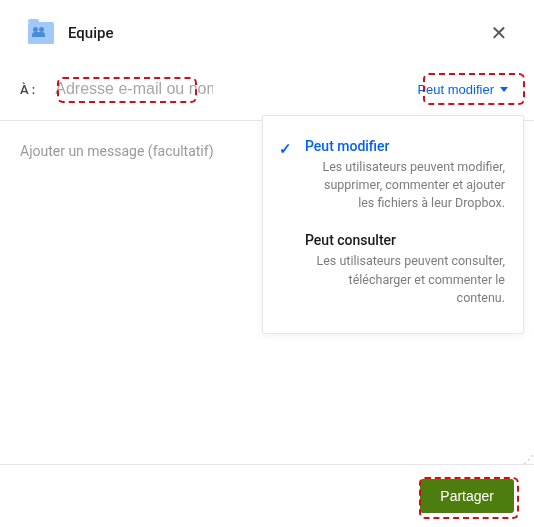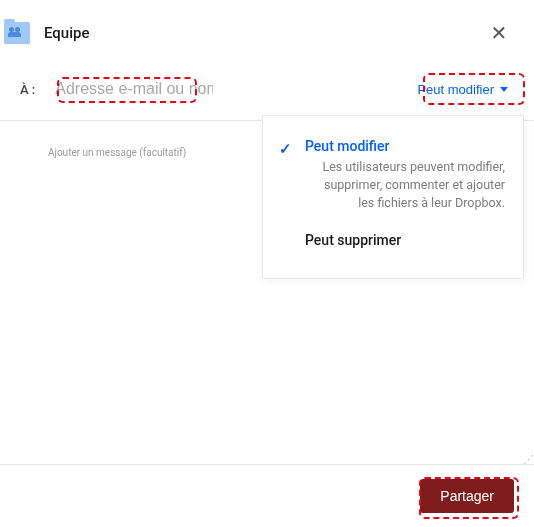--- a/index.html
+++ b/index.html
@@ -7,21 +7,21 @@
       font-family: -apple-system, BlinkMacSystemFont, "Segoe UI", Roboto, Helvetica, Arial, sans-serif;
       width: 534px;
       height: 527px;
       background: #fff;
       color: #1e1919;
       position: relative;
     }
     .header {
       display: flex;
       align-items: center;
-      padding: 18px 20px 18px 4px;
+      padding: 18px 20px 18px 28px;
       gap: 14px;
     }
     .folder-icon {
       width: 26px;
       height: 22px;
       background: #a1c9f7;
       border-radius: 2px 2px 1px 1px;
       position: relative;
     }
     .folder-icon::before {
@@ -121,25 +121,24 @@
       margin: 0;
     }
     .body {
       padding: 22px 20px;
       position: relative;
     }
     .message-input {
       border: none;
       outline: none;
       resize: none;
-      font-size: 10px;
+      font-size: 14px;
       font-family: inherit;
       color: #333;
       width: 230px;
-      margin-left: 28px;
     }
     .message-input::placeholder {
       color: #9a9a9a;
     }
     .dropdown-menu {
       position: absolute;
       top: 115px;
       left: 262px;
       width: 262px;
       background: #fff;
@@ -188,21 +187,21 @@
     .resize-handle {
       position: absolute;
       right: 2px;
       top: -12px;
       color: #b8b8b8;
       font-size: 11px;
       pointer-events: none;
       letter-spacing: -2px;
     }
     .share-btn {
-      background: #7f1d1d;
+      background: #4d7c0f;
       color: #fff;
       border: none;
       padding: 9px 20px;
       font-size: 14px;
       font-weight: 500;
       border-radius: 3px;
       cursor: pointer;
     }
     .hl {
       border: 2px dashed #e30613;
@@ -246,21 +245,22 @@
   <textarea class="message-input" rows="1" placeholder="Ajouter un message (facultatif)" style=""></textarea>
 </div>
 
 <div class="dropdown-menu">
   <div class="menu-item">
     <span class="check">✓</span>
     <div class="menu-item-title selected">Peut modifier</div>
     <div class="menu-item-desc">Les utilisateurs peuvent modifier, supprimer, commenter et ajouter les fichiers à leur Dropbox.</div>
   </div>
   <div class="menu-item">
-    <div class="menu-item-title">Peut supprimer</div>
+    <div class="menu-item-title">Peut consulter</div>
+    <div class="menu-item-desc">Les utilisateurs peuvent consulter, télécharger et commenter le contenu.</div>
   </div>
 </div>
 
 <div class="footer">
   <div class="resize-handle">⋰</div>
   <button class="share-btn">Partager</button>
 </div>
 
 <div class="hl hl-email"></div>
 <div class="hl hl-perm"></div>

